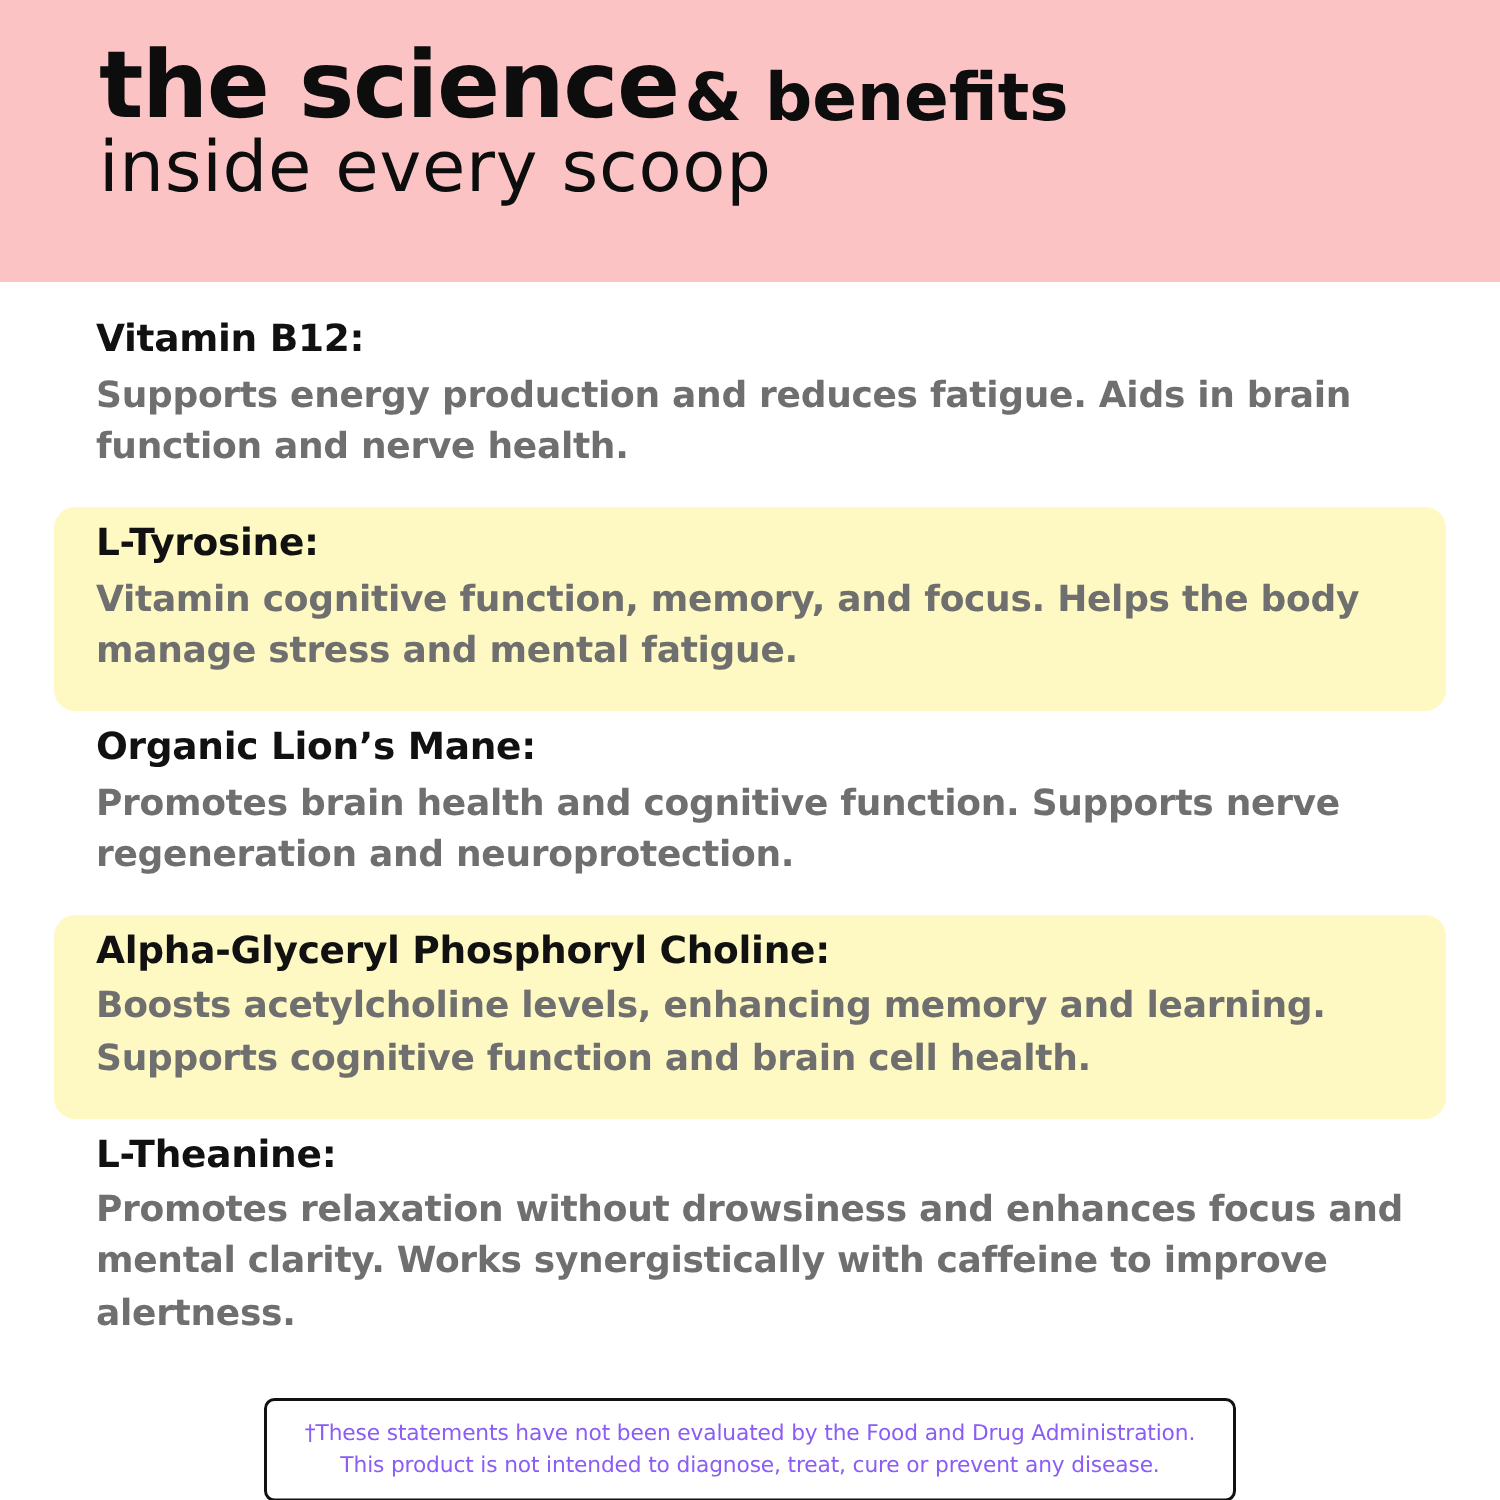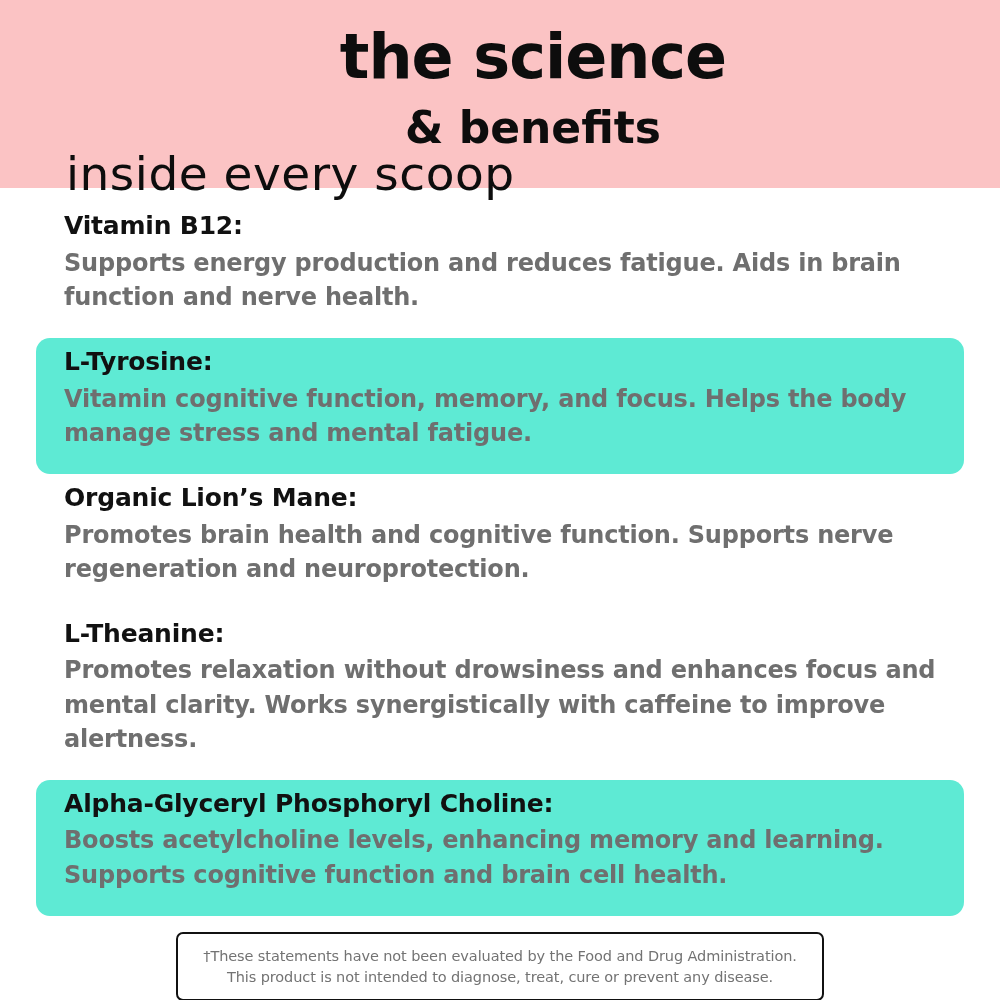--- a/index.html
+++ b/index.html
@@ -23,24 +23,23 @@
   
   .header {
     background: #fbc3c4;
     width: 100%;
     height: 188px;
     box-sizing: border-box;
     padding: 26px 0 0 66px;
   }
   .header-line1 {
     display: flex;
-    align-items: center;
-    gap: 18px;
+    align-items: flex-end;
+    gap: 4px;
     line-height: 1.0;
-    flex-direction: column;
   }
   .title-strong {
     font-family: "DejaVu Sans", sans-serif;
     font-weight: bold;
     font-size: 62px;
     color: #0d0d0d;
     letter-spacing: -1px;
   }
   .title-script {
     font-family: "DejaVu Sans", sans-serif;
@@ -60,21 +59,21 @@
   
   .list {
     padding: 14px 0 0 0;
   }
   .item {
     padding: 10px 28px 24px 28px;
     margin: 0 36px;
     border-radius: 14px;
   }
   .item.shaded {
-    background: #5eead4;
+    background: #fef9c3;
   }
   .item-title {
     font-family: "DejaVu Sans", sans-serif;
     font-weight: bold;
     font-size: 25px;
     color: #111111;
     letter-spacing: -0.2px;
     margin: 0 0 5px 0;
     line-height: 1.15;
   }
@@ -98,21 +97,21 @@
     border-radius: 7px;
     padding: 12px 18px 11px 18px;
     width: 648px;
     box-sizing: border-box;
     text-align: center;
   }
   .disclaimer p {
     margin: 0;
     font-family: "DejaVu Sans", sans-serif;
     font-size: 14.5px;
-    color: #737373;
+    color: #8b5cf6;
     line-height: 1.45;
     letter-spacing: -0.1px;
   }
 </style>
 </head>
 <body>
 
 <div class="page">
 
   <div class="header">
@@ -133,28 +132,28 @@
     <div class="item shaded">
       <p class="item-title">L-Tyrosine:</p>
       <p class="item-desc">Vitamin cognitive function, memory, and focus. Helps the body manage stress and mental fatigue.</p>
     </div>
 
     <div class="item">
       <p class="item-title">Organic Lion’s Mane:</p>
       <p class="item-desc">Promotes brain health and cognitive function. Supports nerve regeneration and neuroprotection.</p>
     </div>
 
+    <div class="item shaded">
+      <p class="item-title">Alpha-Glyceryl Phosphoryl Choline:</p>
+      <p class="item-desc">Boosts acetylcholine levels, enhancing memory and learning. Supports cognitive function and brain cell health.</p>
+    </div>
+
     <div class="item">
       <p class="item-title">L-Theanine:</p>
       <p class="item-desc">Promotes relaxation without drowsiness and enhances focus and mental clarity. Works synergistically with caffeine to improve alertness.</p>
-    </div>
-
-    <div class="item shaded">
-      <p class="item-title">Alpha-Glyceryl Phosphoryl Choline:</p>
-      <p class="item-desc">Boosts acetylcholine levels, enhancing memory and learning. Supports cognitive function and brain cell health.</p>
     </div>
 
   </div>
 
   <div class="disclaimer-wrap">
     <div class="disclaimer">
       <p>†These statements have not been evaluated by the Food and Drug Administration.</p>
       <p>This product is not intended to diagnose, treat, cure or prevent any disease.</p>
     </div>
   </div>

